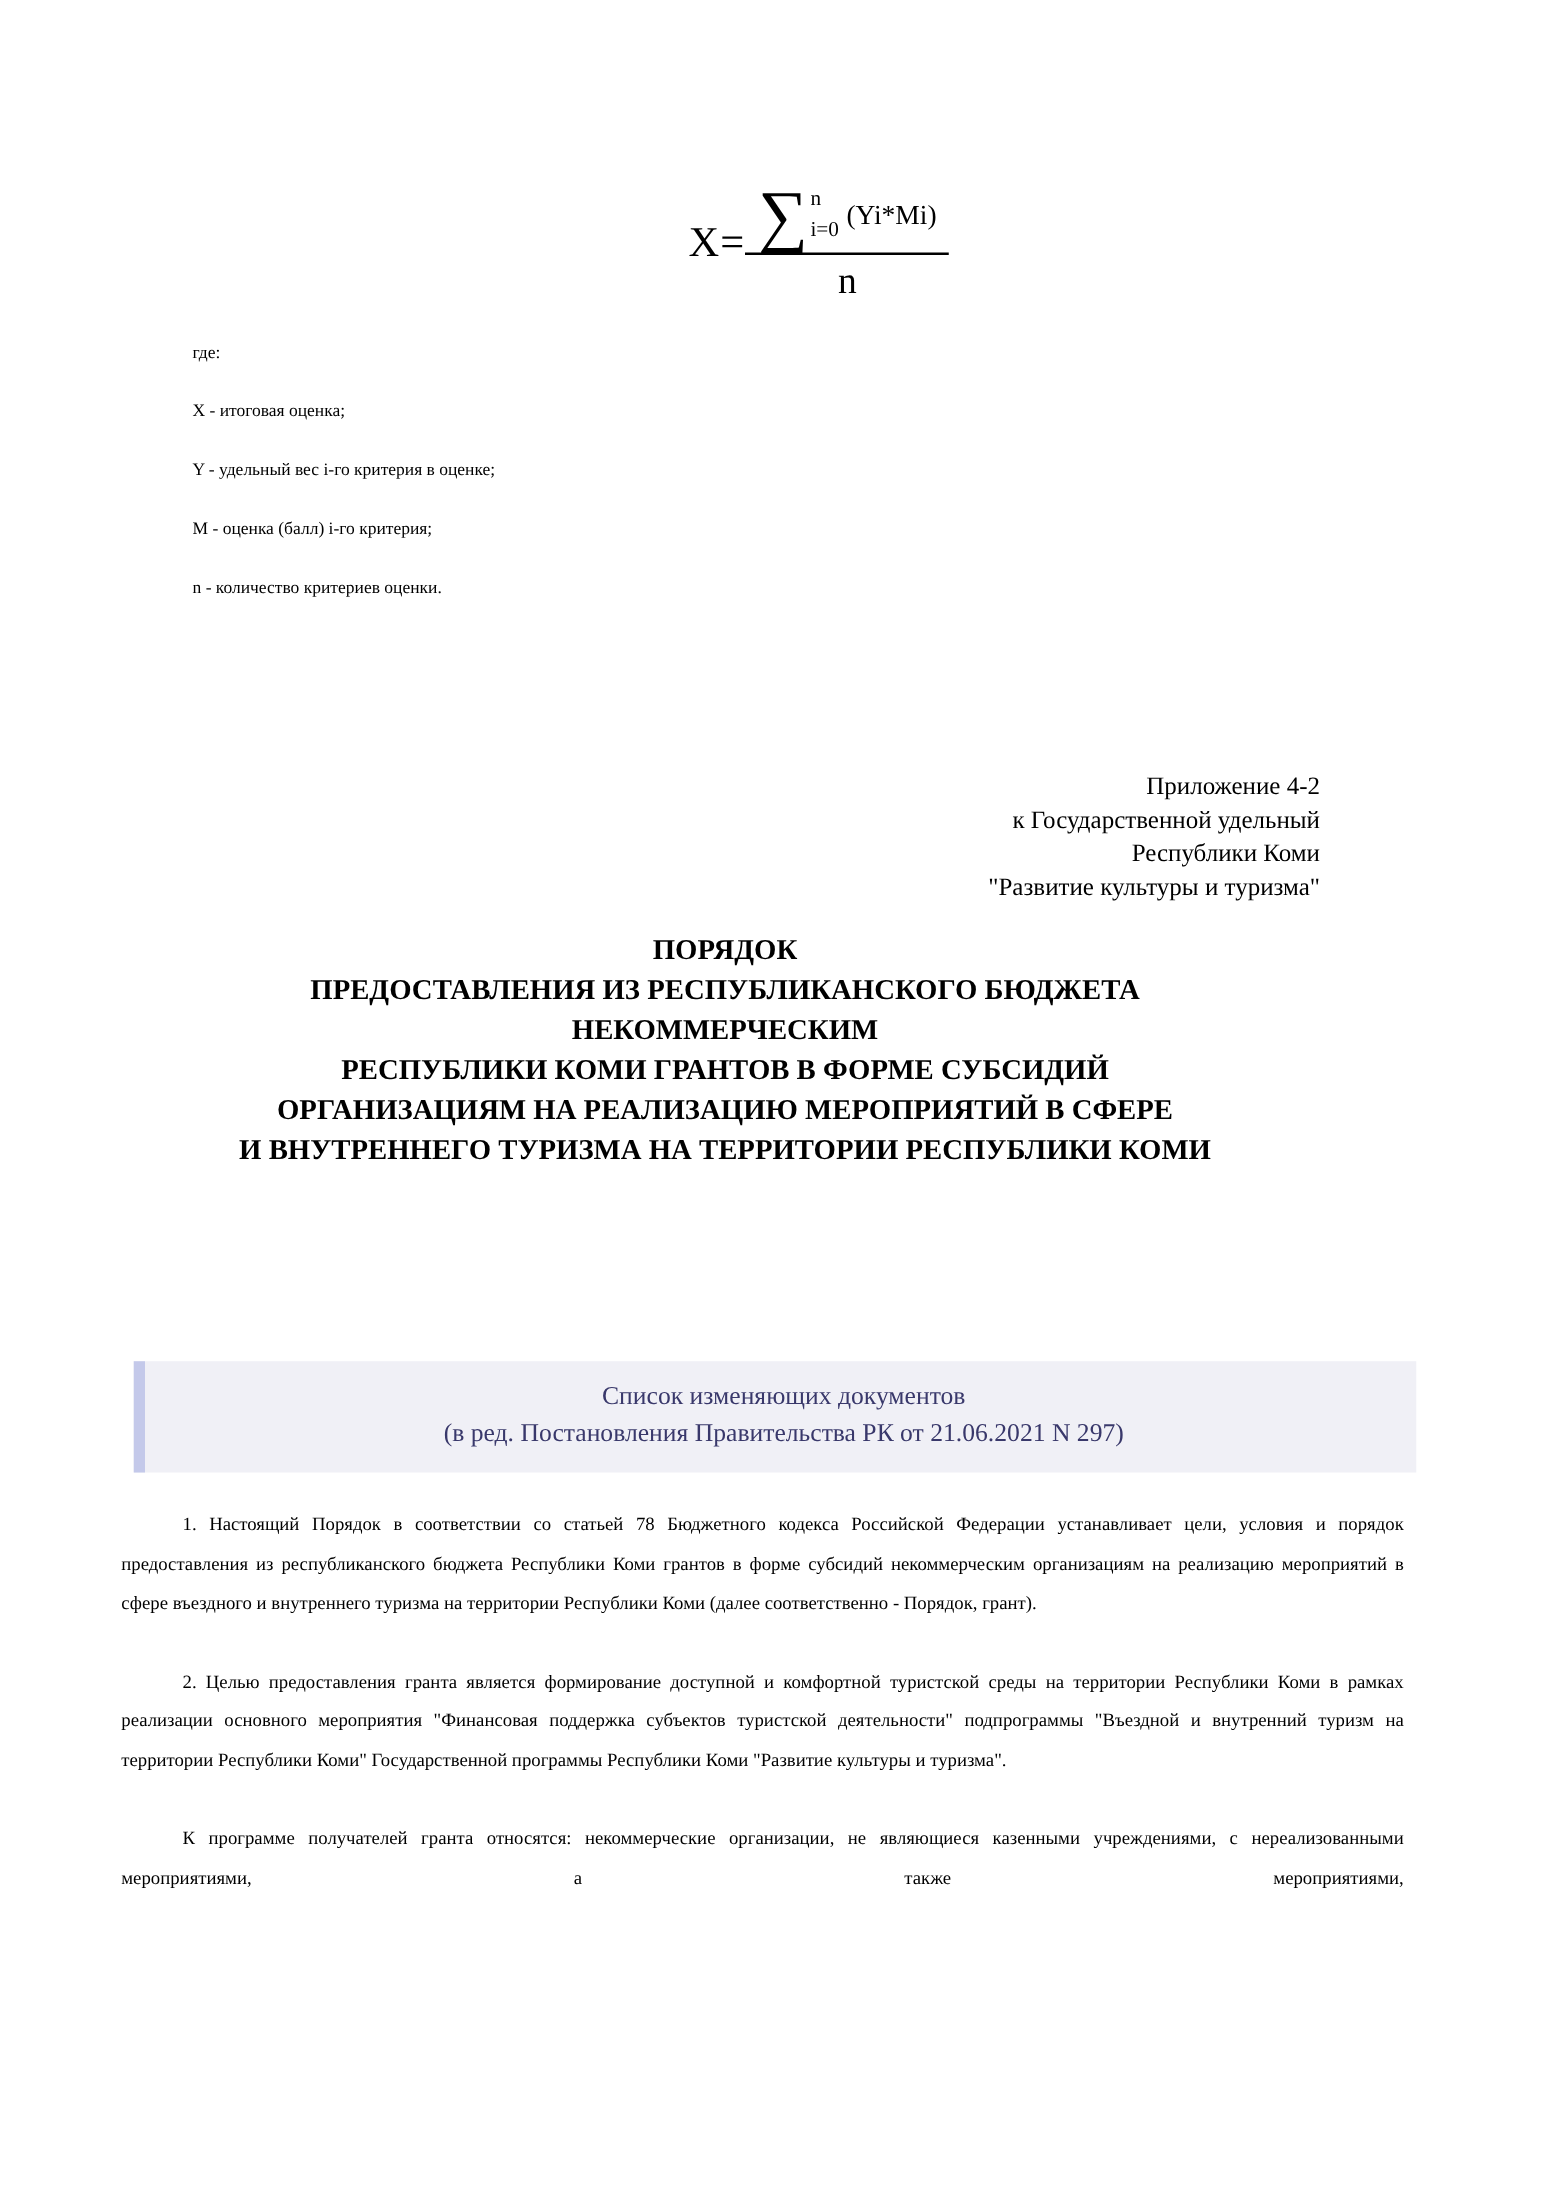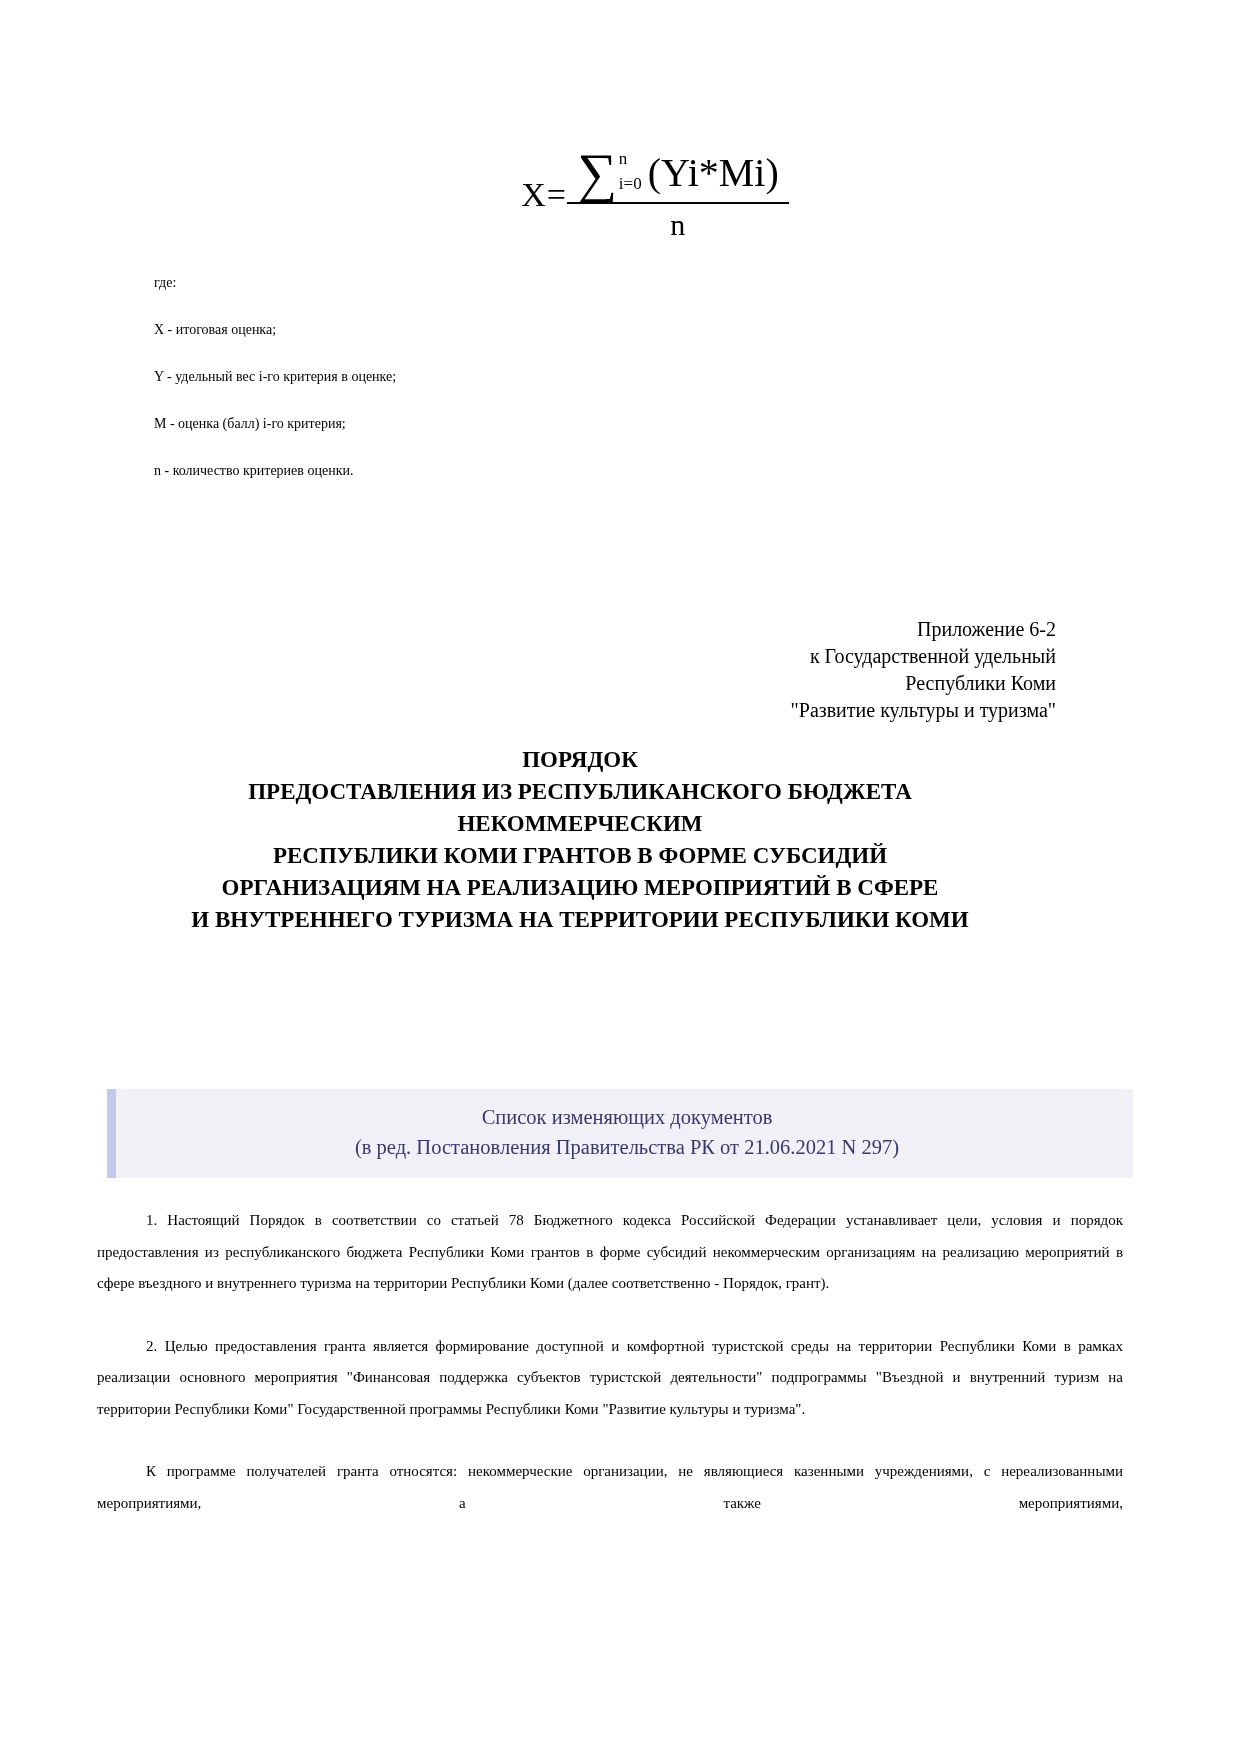--- a/index.html
+++ b/index.html
@@ -38,21 +38,21 @@
   .sigma { font-size: 56px; line-height: 0.9; }
   .limits {
     display: flex;
     flex-direction: column;
     justify-content: space-between;
     align-self: stretch;
     font-size: 17px;
     line-height: 1;
     padding: 2px 6px 6px 2px;
   }
-  .num-expr { font-size: 40px; padding-bottom: 2px; }
+  .num-expr { font-size: 22px; padding-bottom: 2px; }
   .denominator { font-size: 30px; padding-top: 4px; }
 
   
   .definitions {
     position: absolute;
     top: 272px;
     left: 154px;
     font-size: 14px;
   }
   .definitions p { margin: 0 0 26px 0; line-height: 21px; }
@@ -136,21 +136,21 @@
 
   <div class="definitions">
     <p>где:</p>
     <p>X - итоговая оценка;</p>
     <p>Y - удельный вес i-го критерия в оценке;</p>
     <p>M - оценка (балл) i-го критерия;</p>
     <p>n - количество критериев оценки.</p>
   </div>
 
   <div class="annex">
-    <div>Приложение 6-2</div>
+    <div>Приложение 4-2</div>
     <div>к Государственной удельный</div>
     <div>Республики Коми</div>
     <div>"Развитие культуры и туризма"</div>
   </div>
 
   <h1 class="doc-title">
     <div>ПОРЯДОК</div>
     <div>ПРЕДОСТАВЛЕНИЯ ИЗ РЕСПУБЛИКАНСКОГО БЮДЖЕТА</div>
     <div>НЕКОММЕРЧЕСКИМ</div>
     <div>РЕСПУБЛИКИ КОМИ ГРАНТОВ В ФОРМЕ СУБСИДИЙ</div>

